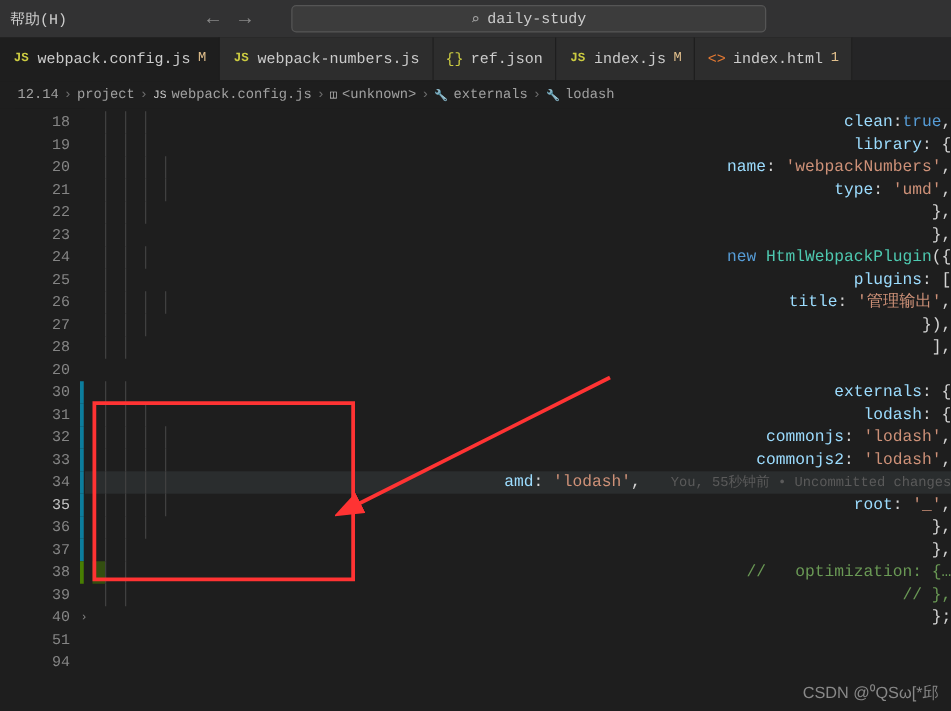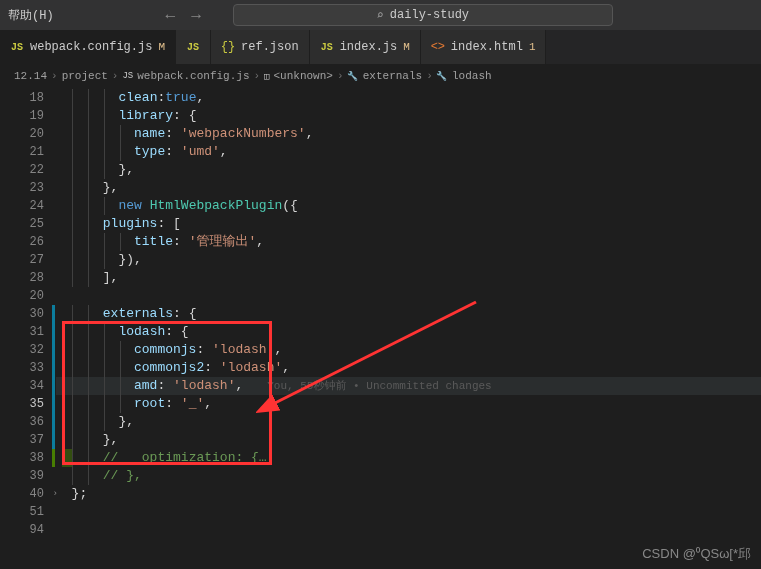--- a/index.html
+++ b/index.html
@@ -72,20 +72,21 @@
       color: #a0a0a0;
       gap: 4px;
       height: 22px;
     }
     .crumb-sep { opacity: 0.6; }
     .crumb-icon { color: #ccc; font-size: 11px; }
     .editor {
       display: flex;
       position: relative;
       height: calc(100% - 30px - 35px - 22px);
+      margin-left: 12px;
     }
     .gutter {
       width: 56px;
       background: #1e1e1e;
       text-align: right;
       padding-right: 12px;
       color: #858585;
       font-size: 12px;
       line-height: 18px;
       padding-top: 2px;
@@ -99,21 +100,21 @@
       color: #888;
       font-size: 9px;
     }
     .code {
       flex: 1;
       padding-top: 2px;
       font-size: 13px;
       line-height: 18px;
       position: relative;
     }
-    .line { height: 18px; white-space: pre; position: relative; }
+    .line { height: 18px; white-space: pre; position: relative; text-align: right; }
     .line.current { background: #2a2d2e; }
     .git-mod {
       position: absolute;
       left: -4px;
       top: 0;
       bottom: 0;
       width: 3px;
       background: #0c7d9d;
     }
     .git-add {
@@ -185,20 +186,21 @@
 </div>
 
 <div class="tabs">
     <div class="tab active">
       <span class="tab-icon js">JS</span>
       <span class="tab-label">webpack.config.js</span>
       <span class="tab-status">M</span>
     </div>
     <div class="tab">
       <span class="tab-icon js">JS</span>
+      <span class="tab-label">webpack-numbers.js</span>
     </div>
     <div class="tab">
       <span class="tab-icon json">{}</span>
       <span class="tab-label">ref.json</span>
     </div>
     <div class="tab">
       <span class="tab-icon js">JS</span>
       <span class="tab-label">index.js</span>
       <span class="tab-status">M</span>
     </div>

